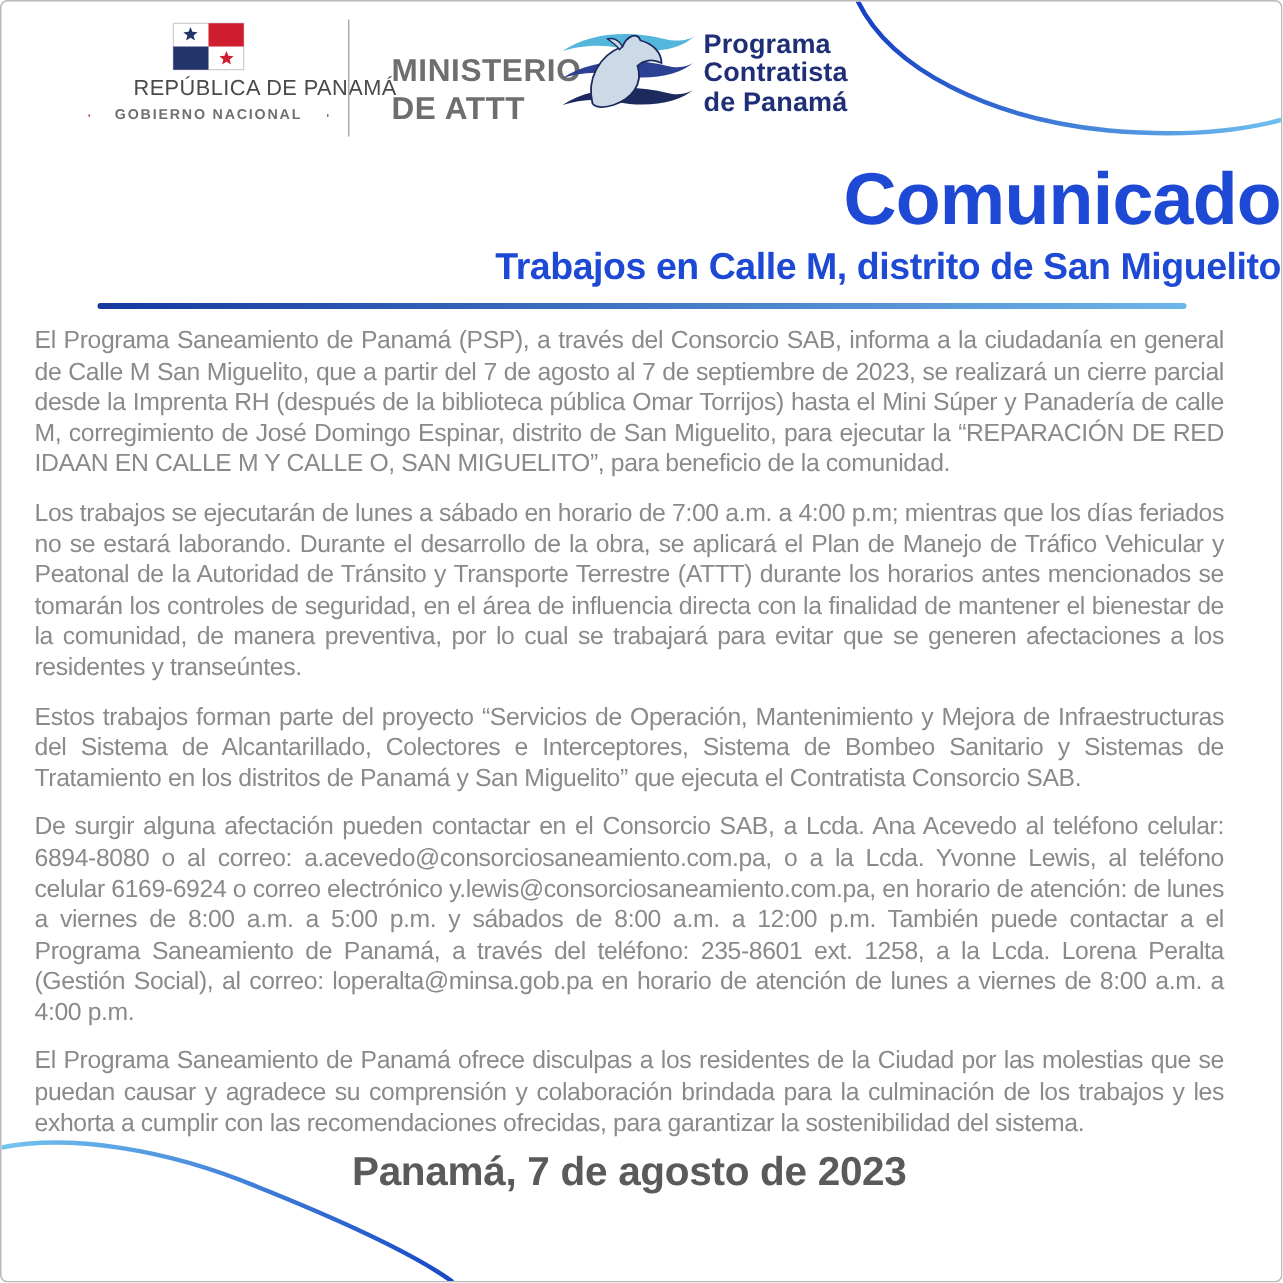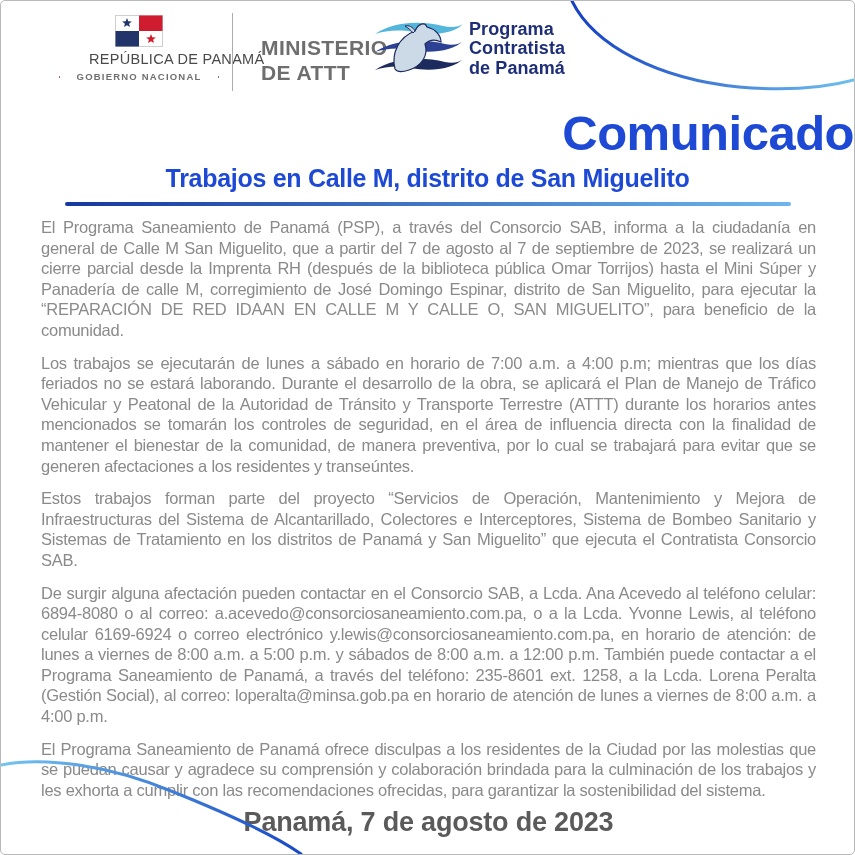--- a/index.html
+++ b/index.html
@@ -60,32 +60,32 @@
     line-height:1.08;letter-spacing:.1px;
   }
 
   
   .title{
     text-align:right;
     font-size:49px;font-weight:bold;color:var(--title-blue,#1d49d4);
     letter-spacing:-.5px;margin-top:2px;
   }
   .subtitle{
-    text-align:center;
+    text-align:right;
     font-size:25px;font-weight:bold;color:var(--title-blue,#1d49d4);
     letter-spacing:-.3px;margin-top:3px;
   }
   .rule{
     width:726px;height:4px;margin:9px auto 0 auto;border-radius:2px;
     background:linear-gradient(to right,#16389f,#6db6ea);
   }
 
   
   .content{
-    padding:11px 38px 0 40px;
+    padding:11px 38px 0 22px;
     font-size:16.5px;line-height:20.6px;letter-spacing:-.25px;
     color:var(--body-gray,#8a8a8a);
     text-align:justify;
   }
   .content p{margin-bottom:12px;}
   .date-line{
     text-align:center;font-size:27px;font-weight:bold;
     color:var(--date-gray,#5a5a5a);margin-top:5px;letter-spacing:-.2px;
   }
 </style>

